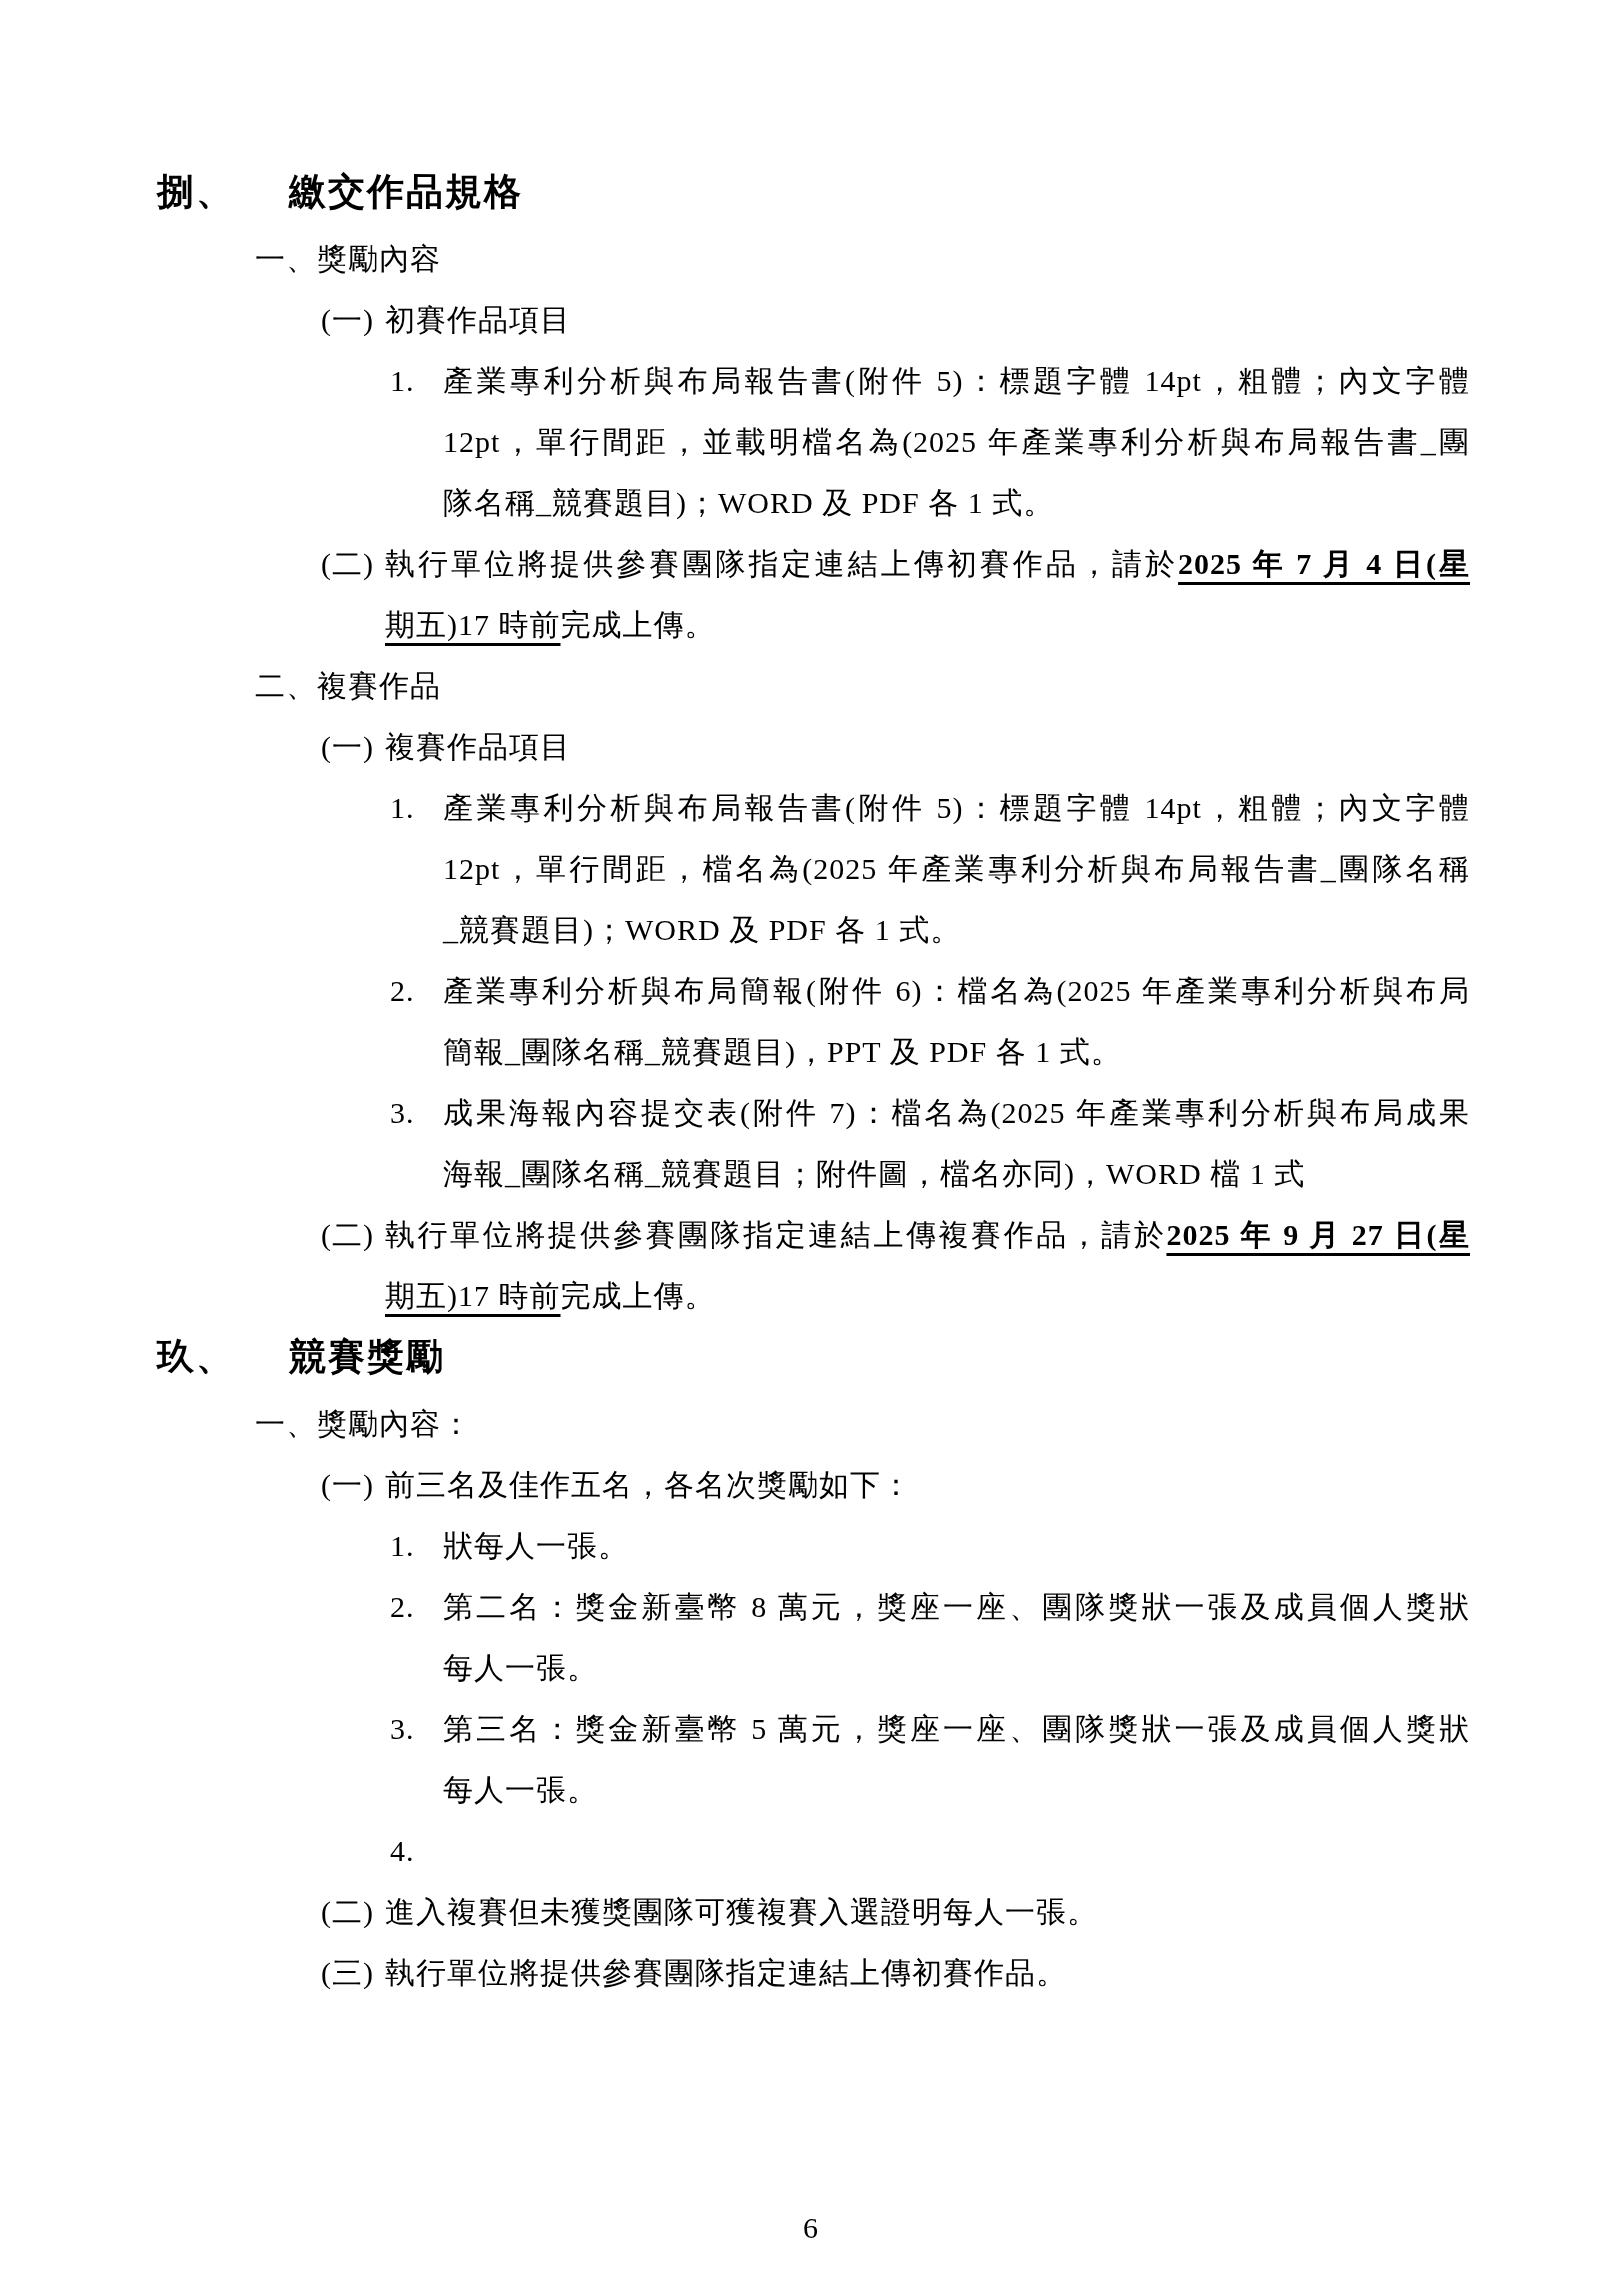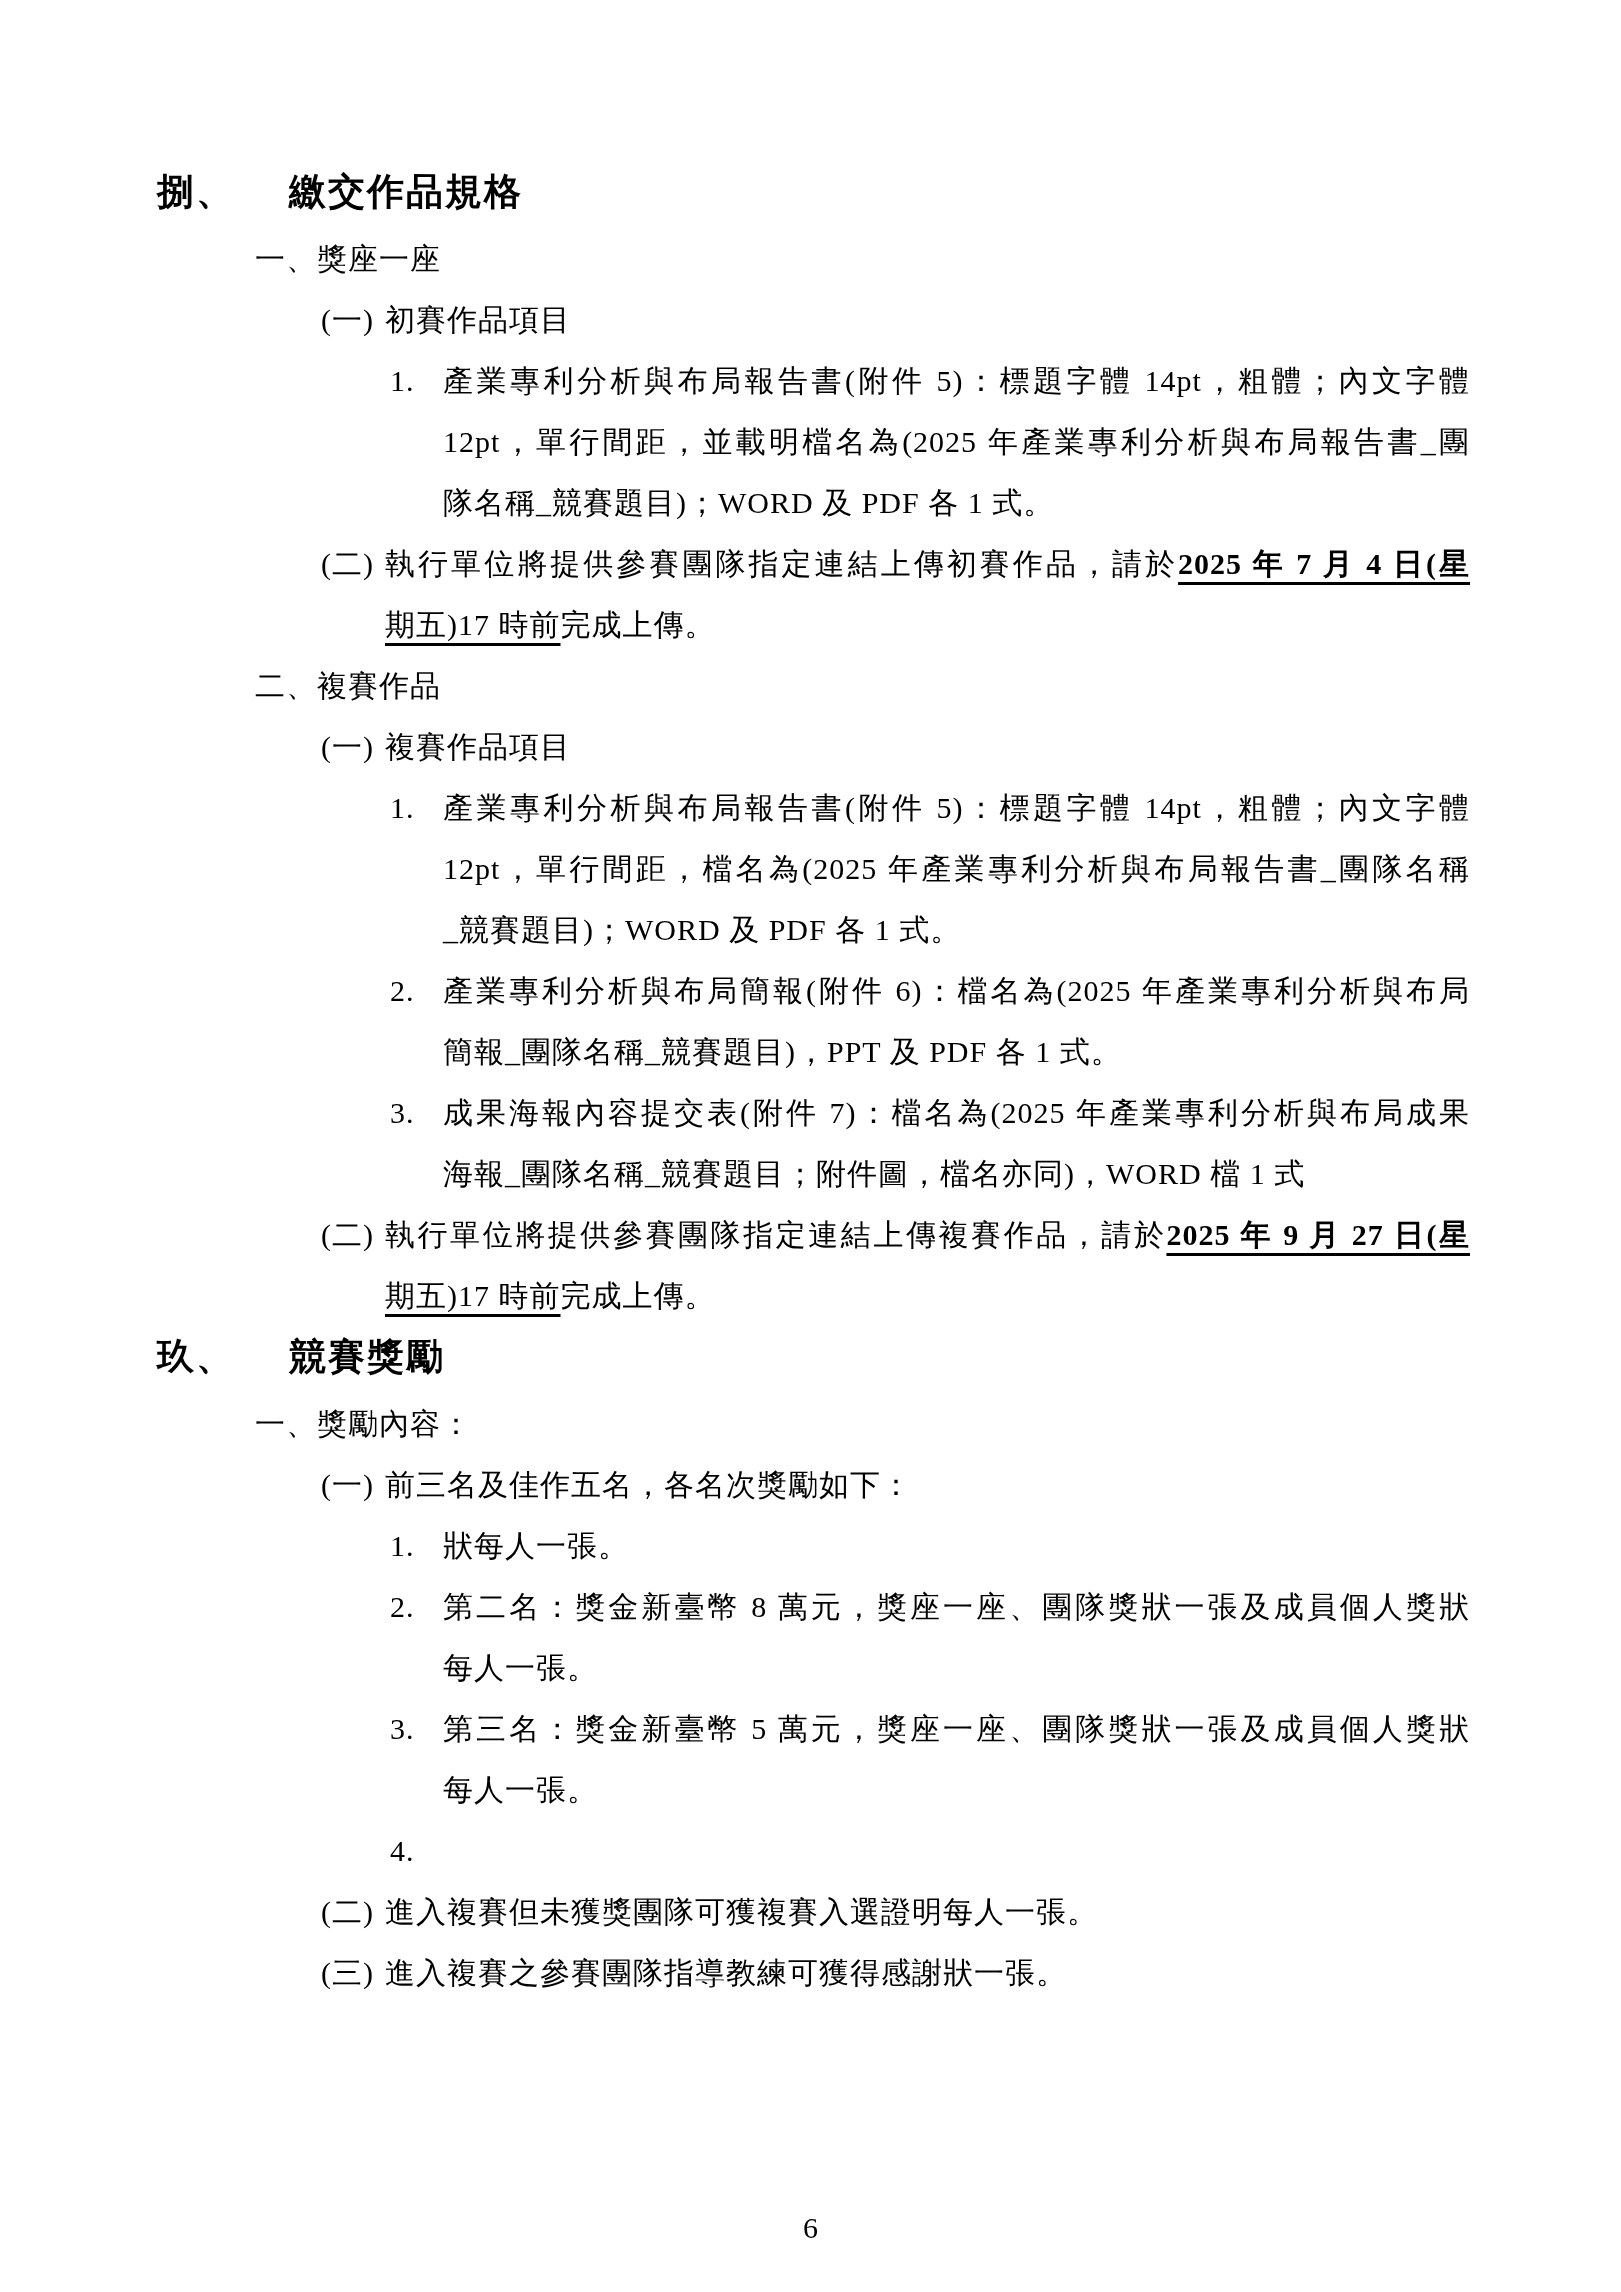--- a/index.html
+++ b/index.html
@@ -33,21 +33,21 @@
 </head>
 <body>
 
 <div class="page">
 
   <div class="h1">
     <span class="num">捌、</span>
     <span>繳交作品規格</span>
   </div>
 
-  <div class="l1">一、獎座一座</div>
+  <div class="l1">一、獎勵內容</div>
 
   <div class="l2">
     <span class="pfx">(一)</span>
     <div class="txt">初賽作品項目</div>
   </div>
 
   <div class="l3">
     <span class="num">1.</span>
     <div class="txt">
       <div class="ln j">產業專利分析與布局報告書(附件 5)：標題字體 14pt，粗體；內文字體</div>
@@ -143,19 +143,19 @@
     <span class="num">4.</span>
   </div>
 
   <div class="l2">
     <span class="pfx">(二)</span>
     <div class="txt">進入複賽但未獲獎團隊可獲複賽入選證明每人一張。</div>
   </div>
 
   <div class="l2">
     <span class="pfx">(三)</span>
-    <div class="txt">進入複賽之參賽團隊指導教練可獲得感謝狀一張。</div>
+    <div class="txt">執行單位將提供參賽團隊指定連結上傳初賽作品。</div>
   </div>
 
   <div class="pageno">6</div>
 
 </div>
 
 
 </body></html>

